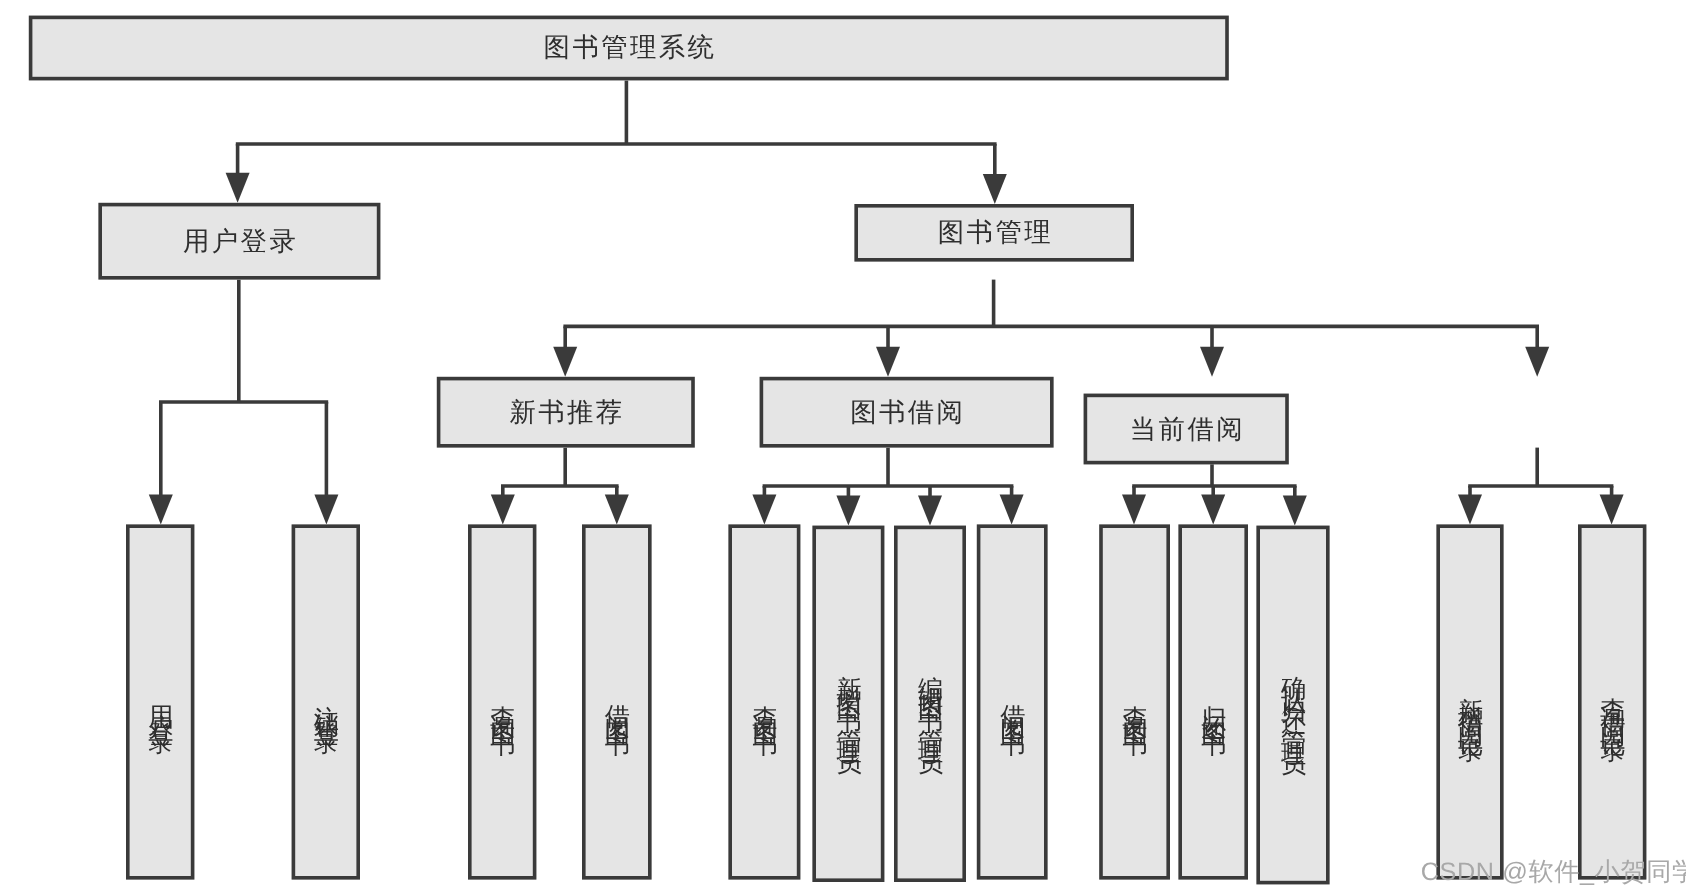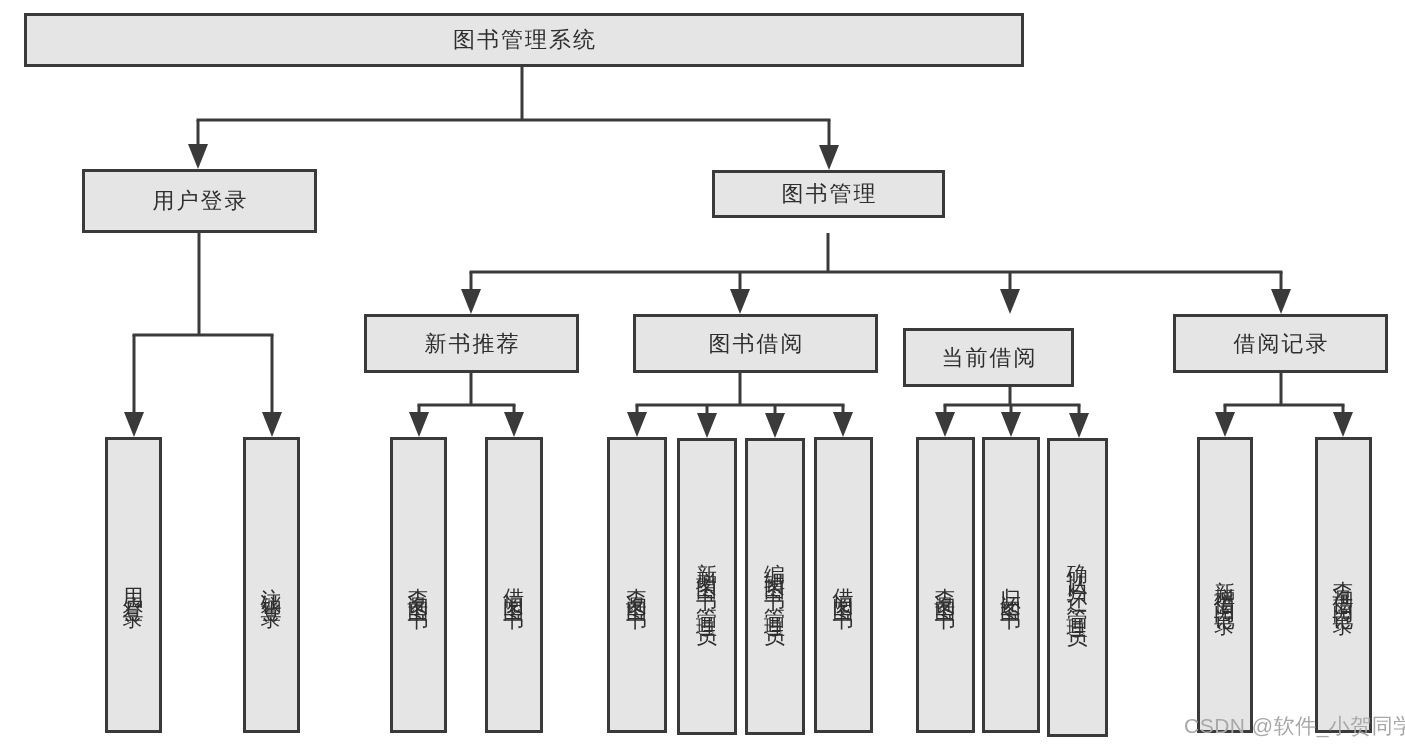--- a/index.html
+++ b/index.html
@@ -128,23 +128,20 @@
 
   <div class="node" style="left:364px;top:314px;width:215px;height:59px">
     <span class="lbl">新书推荐</span>
   </div>
   <div class="node" style="left:633px;top:314px;width:245px;height:59px">
     <span class="lbl">图书借阅</span>
   </div>
   <div class="node" style="left:903px;top:328px;width:171px;height:59px">
     <span class="lbl">当前借阅</span>
   </div>
-  <div class="node" style="left:1173px;top:314px;width:215px;height:59px">
-    <span class="lbl">借阅记录</span>
-  </div>
 
   <div class="node vert" style="left:105px;top:437px;width:57px;height:296px">
     <span class="lbl">用户登录</span>
   </div>
   <div class="node vert" style="left:243px;top:437px;width:57px;height:296px">
     <span class="lbl">注销登录</span>
   </div>
 
   <div class="node vert" style="left:390px;top:437px;width:57px;height:296px">
     <span class="lbl">查询图书</span>

